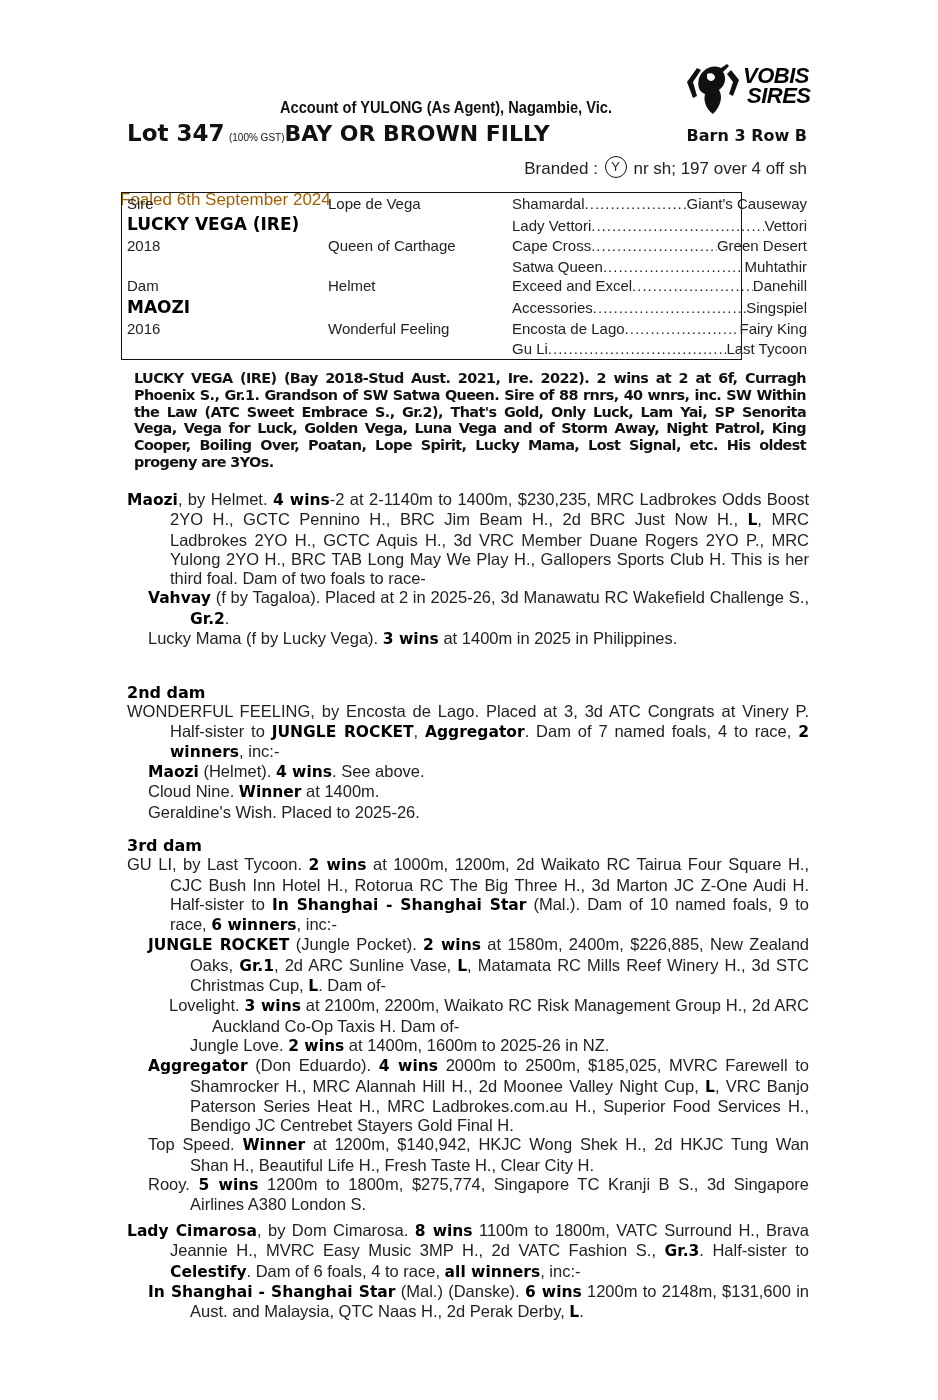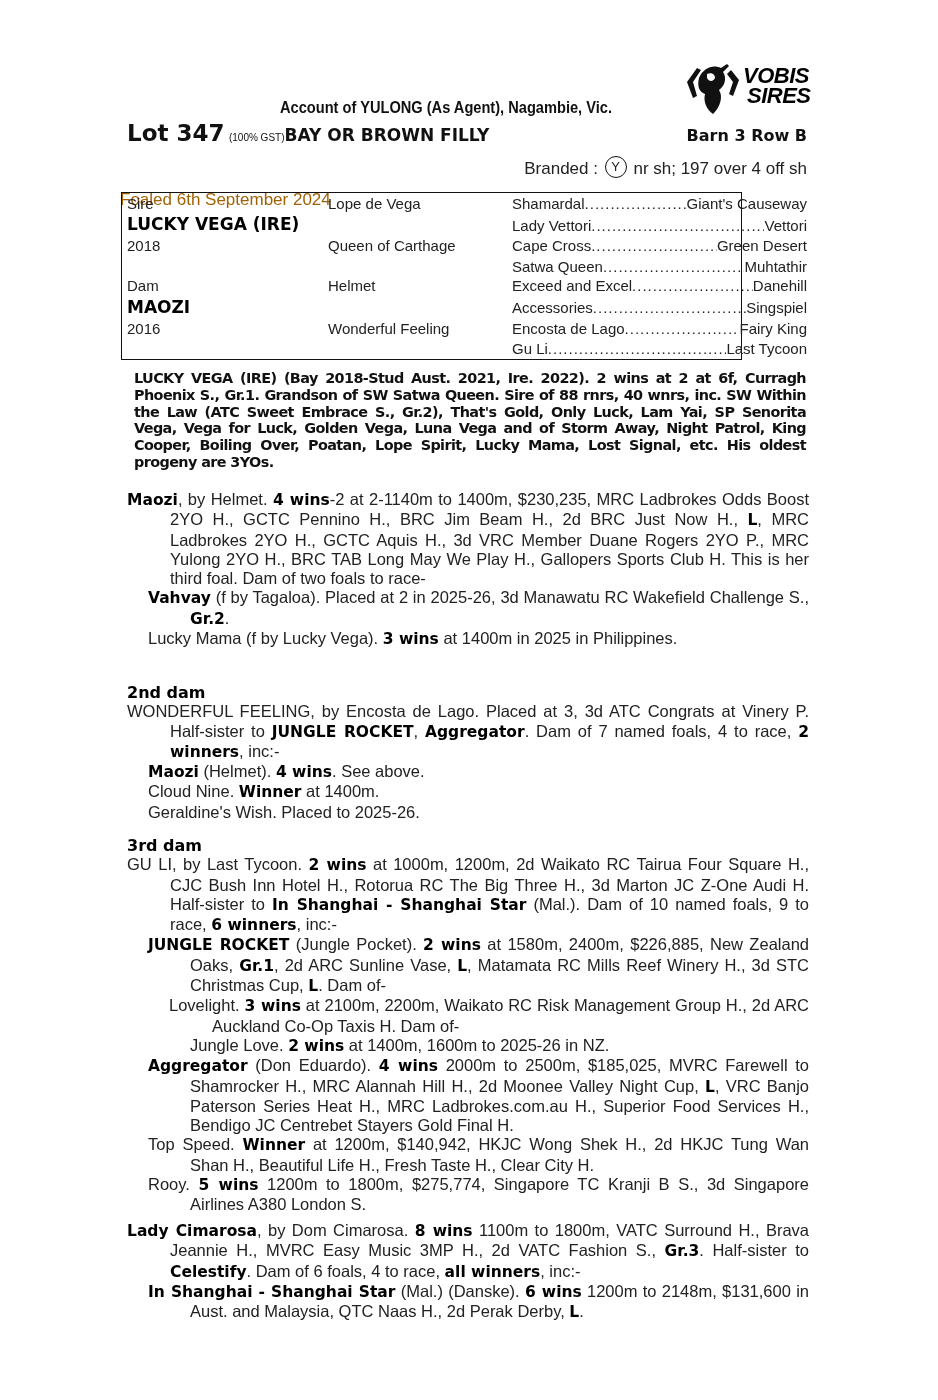--- a/index.html
+++ b/index.html
@@ -8,21 +8,21 @@
 
   .logo { position: absolute; left: 683px; top: 60px; width: 140px; height: 56px; }
   .logo-text { position: absolute; left: 60px; top: 6px; font-family: "Liberation Sans", sans-serif;
                font-weight: bold; font-style: italic; font-size: 22px; line-height: 20px; letter-spacing: -0.5px; color: #000; }
 
   .account { position: absolute; left: 280px; top: 98px; font-family: "Liberation Sans", sans-serif; font-weight: bold;
              font-size: 17px; transform: scaleX(0.86); transform-origin: left center; white-space: nowrap; }
   .lot-line { position: absolute; left: 127px; top: 120px; width: 680px; white-space: nowrap; }
   .lot { font-family: "DejaVu Sans", sans-serif; font-weight: bold; font-size: 23px; }
   .gst { font-size: 10px; }
-  .filly { font-family: "DejaVu Sans", sans-serif; font-weight: bold; font-size: 17px; }
+  .filly { font-family: "DejaVu Sans", sans-serif; font-weight: bold; font-size: 22px; }
   .barn { position: absolute; right: 0; top: 6px; font-family: "DejaVu Sans", sans-serif; font-weight: bold; font-size: 16px; }
 
   .foaled { position: absolute; left: 120px; top: 158px; font-size: 17px; color: #a16207; margin-top: 32px; }
   .branded { position: absolute; right: 131px; top: 156px; font-size: 17px; color: #222; white-space: nowrap; }
   .brand-mark { display: inline-block; width: 20px; height: 20px; border: 1.5px solid #111; border-radius: 50%;
                 font-size: 13px; line-height: 20px; text-align: center; vertical-align: 3px; margin: 0 2px; }
 
   .pedigree { position: absolute; left: 121px; top: 192px; width: 621px; height: 168px; border: 1.5px solid #111; box-sizing: border-box; }
   .ped-cell { position: absolute; font-size: 15px; color: #222; white-space: nowrap; }
   .ped-big { font-family: "DejaVu Sans", sans-serif; font-weight: bold; font-size: 17px; color: #000; }

